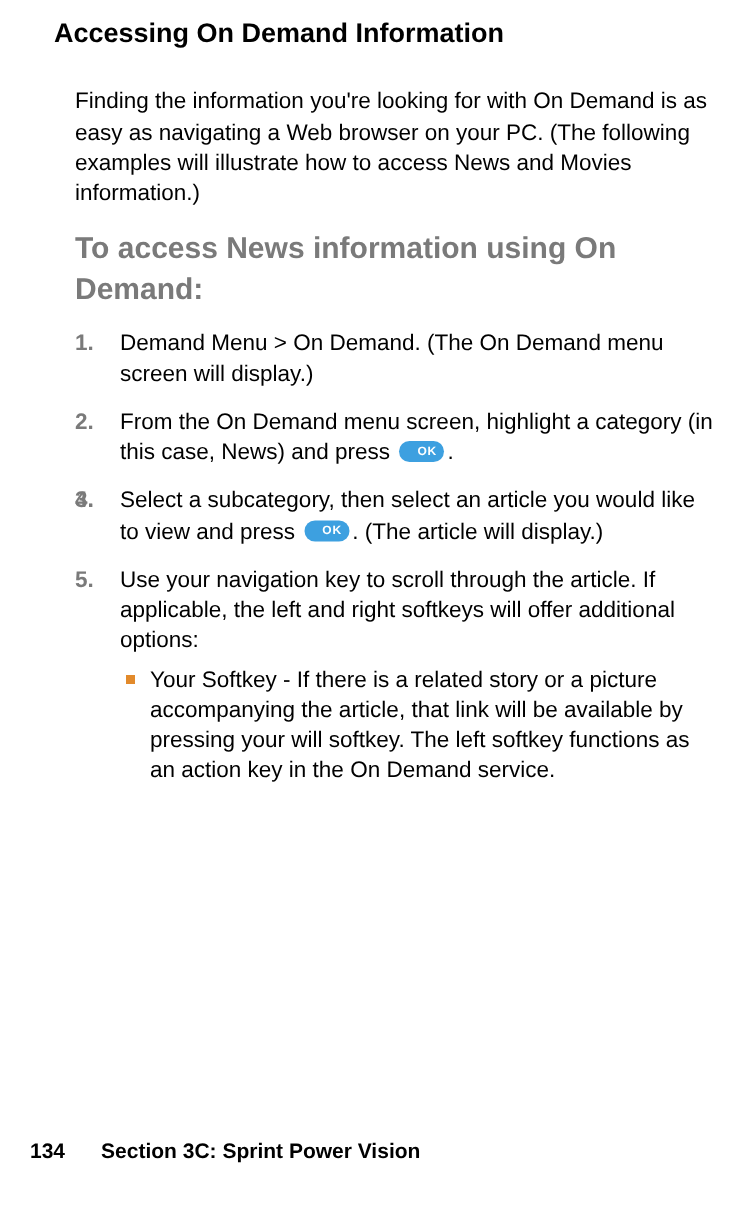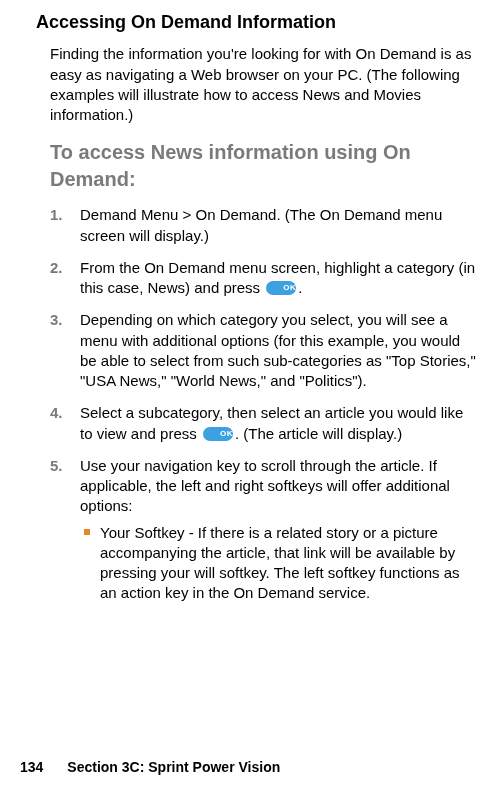--- a/index.html
+++ b/index.html
@@ -10,21 +10,21 @@
     font-family: "Myriad Pro", "Segoe UI", Arial, sans-serif;
     color: #000;
     position: relative;
     padding: 10px 24px 0 36px;
     font-size: 15px;
     line-height: 1.35;
   }
   .title {
     font-weight: 700;
     font-size: 18px;
-    margin-bottom: 10px;
+    margin-bottom: 24px;
   }
   .intro {
     margin-left: 14px;
     margin-bottom: 14px;
   }
   .sub {
     font-weight: 700;
     color: #7a7a7a;
     margin-left: 14px;
     margin-bottom: 12px;
@@ -50,21 +50,21 @@
   .ok-badge {
     display: inline-block;
     vertical-align: middle;
     width: 30px;
     height: 14px;
     background: #3da0e0;
     border-radius: 7px;
     color: #fff;
     font-size: 8px;
     font-weight: 700;
-    text-align: right;
+    text-align: left;
     line-height: 14px;
     letter-spacing: 0.5px;
     margin: 0 2px 2px 2px;
     padding-left: 12px;
   }
   ul.bullets {
     list-style: none;
     margin-top: 6px;
   }
   ul.bullets > li {
@@ -105,21 +105,20 @@
     <span>Demand </span><span class="b">Menu &gt; On Demand</span><span>. (The On Demand menu screen will display.)</span>
   </li>
 
   <li>
     <span class="num">2.</span>
     <span>From the On Demand menu screen, highlight a category (in this case, News) and press </span><span class="ok-badge">OK</span><span>.</span>
   </li>
 
   <li>
     <span class="num">3.</span>
-    <span>Depending on which category you select, you will see a menu with additional options (for this example, you would be able to select from such sub-categories as "Top Stories," "USA News," "World News," and "Politics").</span>
   </li>
 
   <li>
     <span class="num">4.</span>
     <span>Select a subcategory, then select an article you would like to view and press </span><span class="ok-badge">OK</span><span>. (The article will display.)</span>
   </li>
 
   <li>
     <span class="num">5.</span>
     <span>Use your navigation key to scroll through the article. If applicable, the left and right softkeys will offer additional options:</span>

